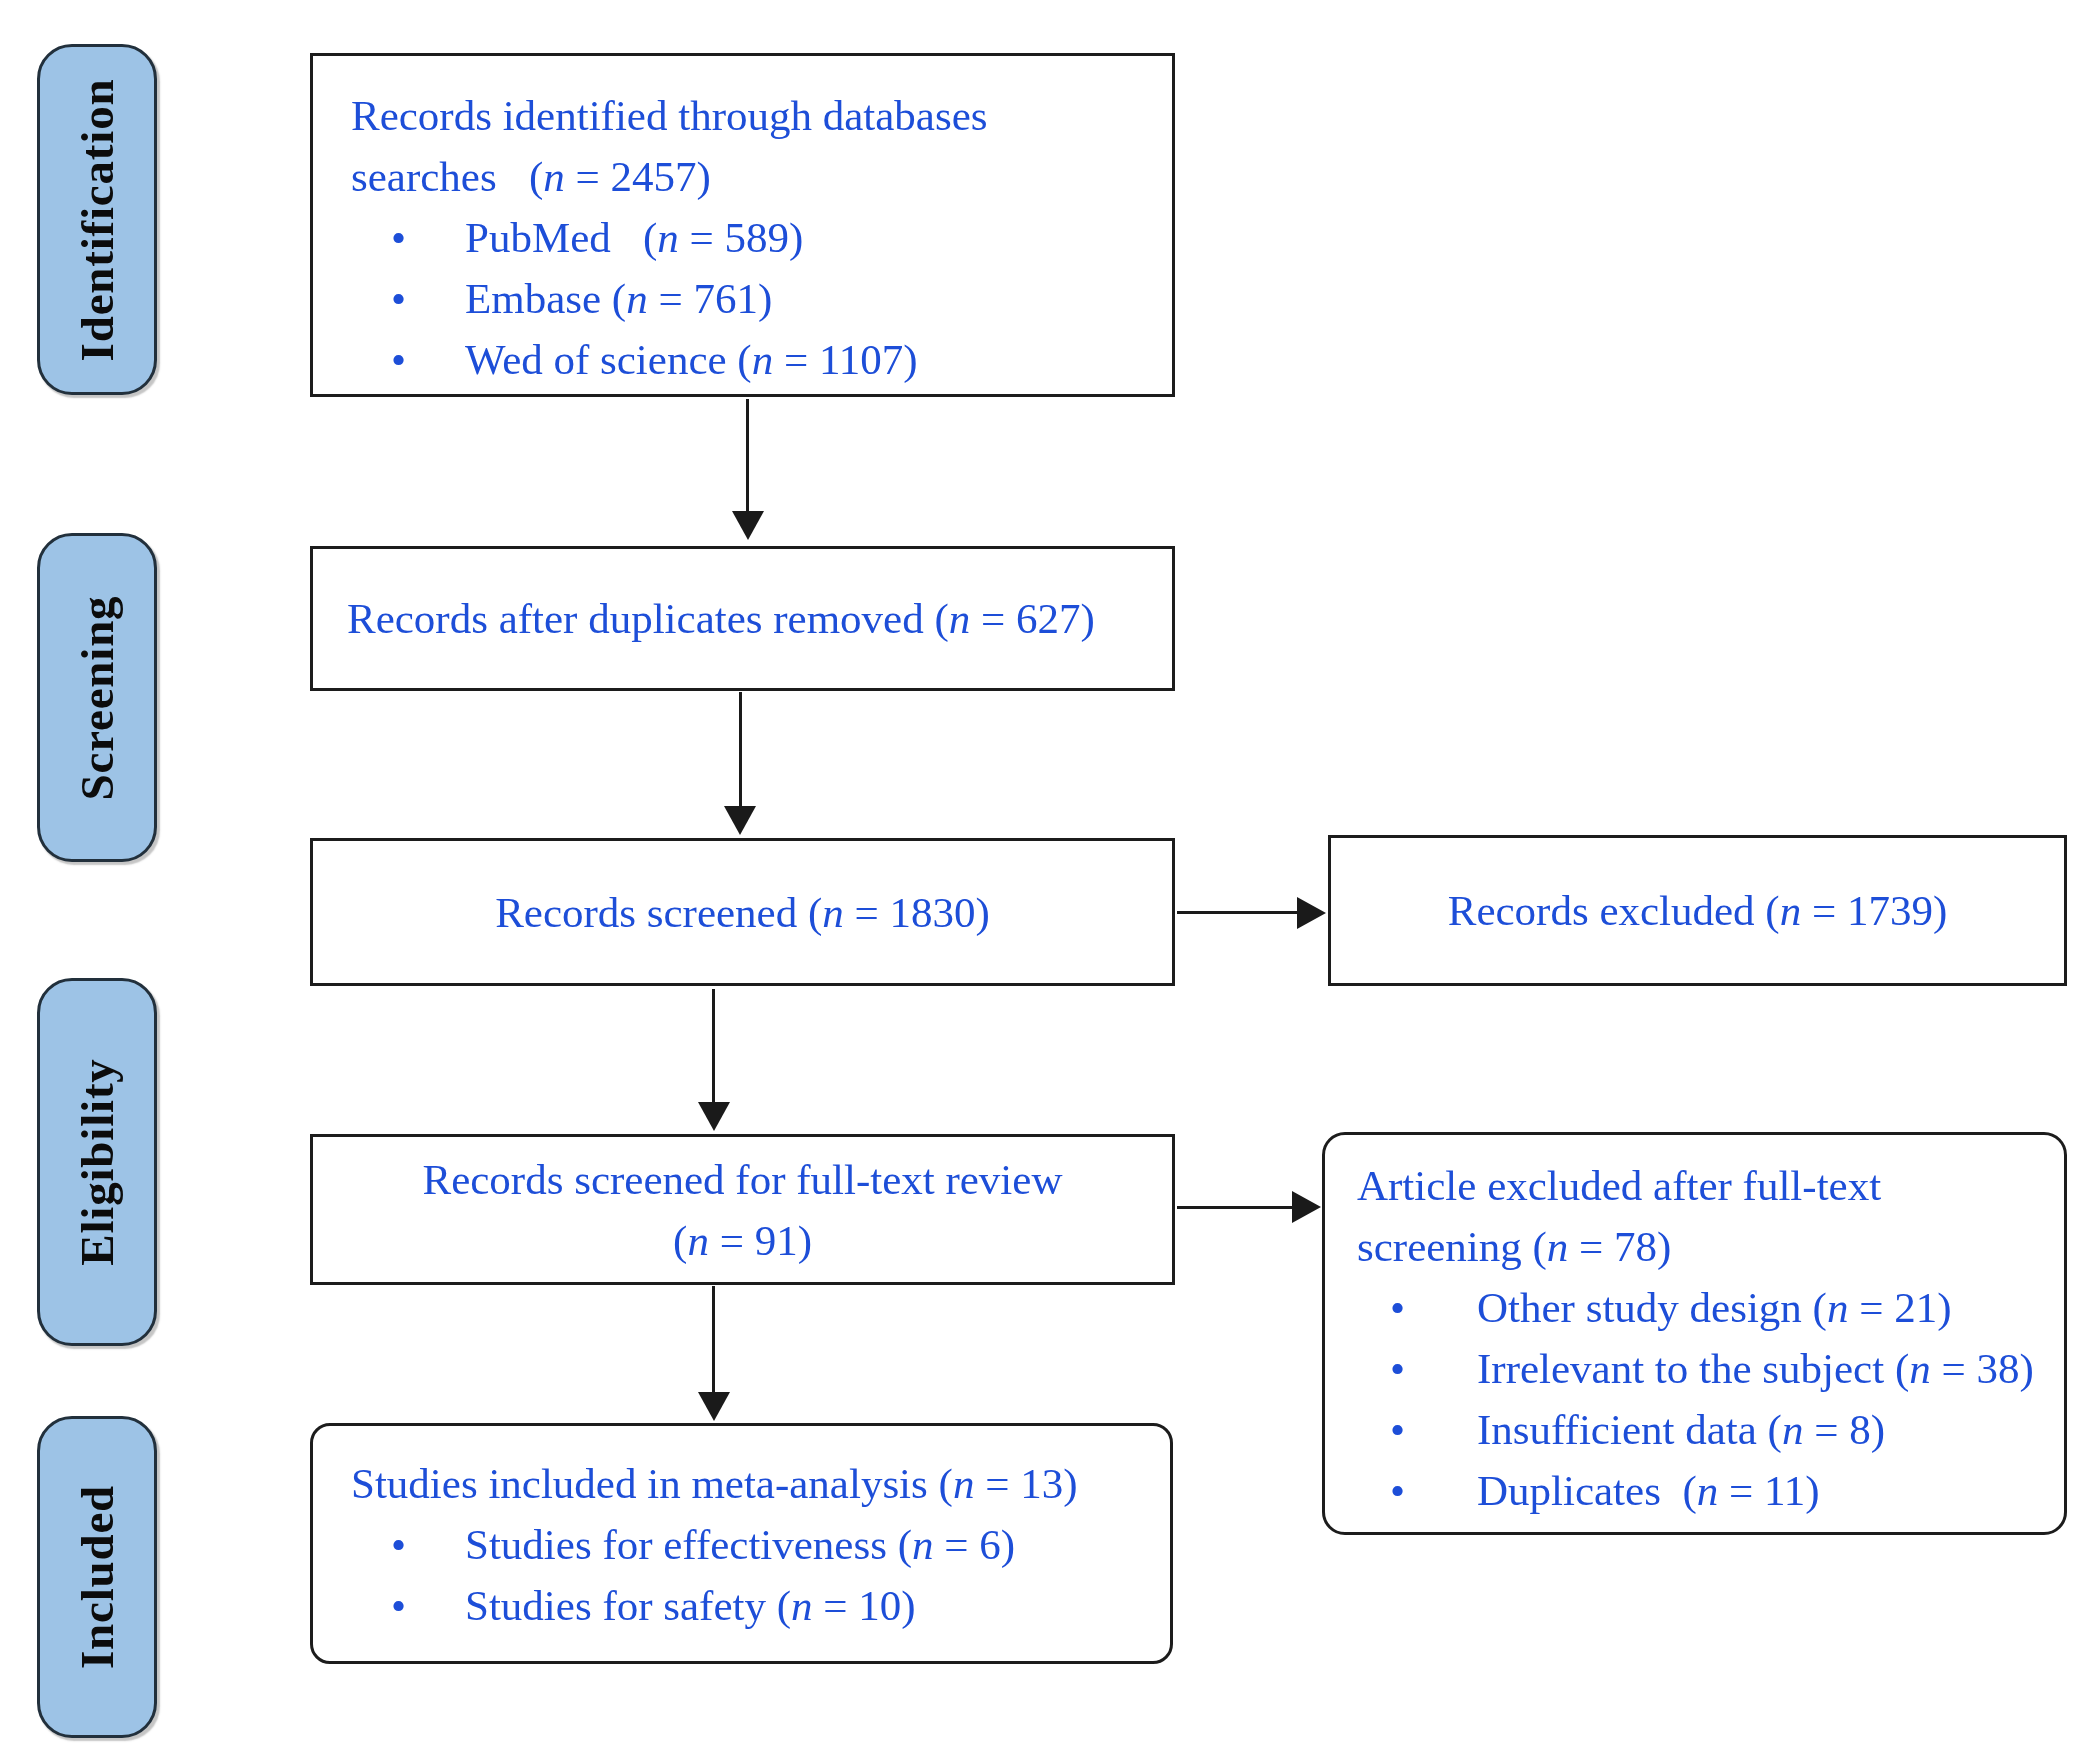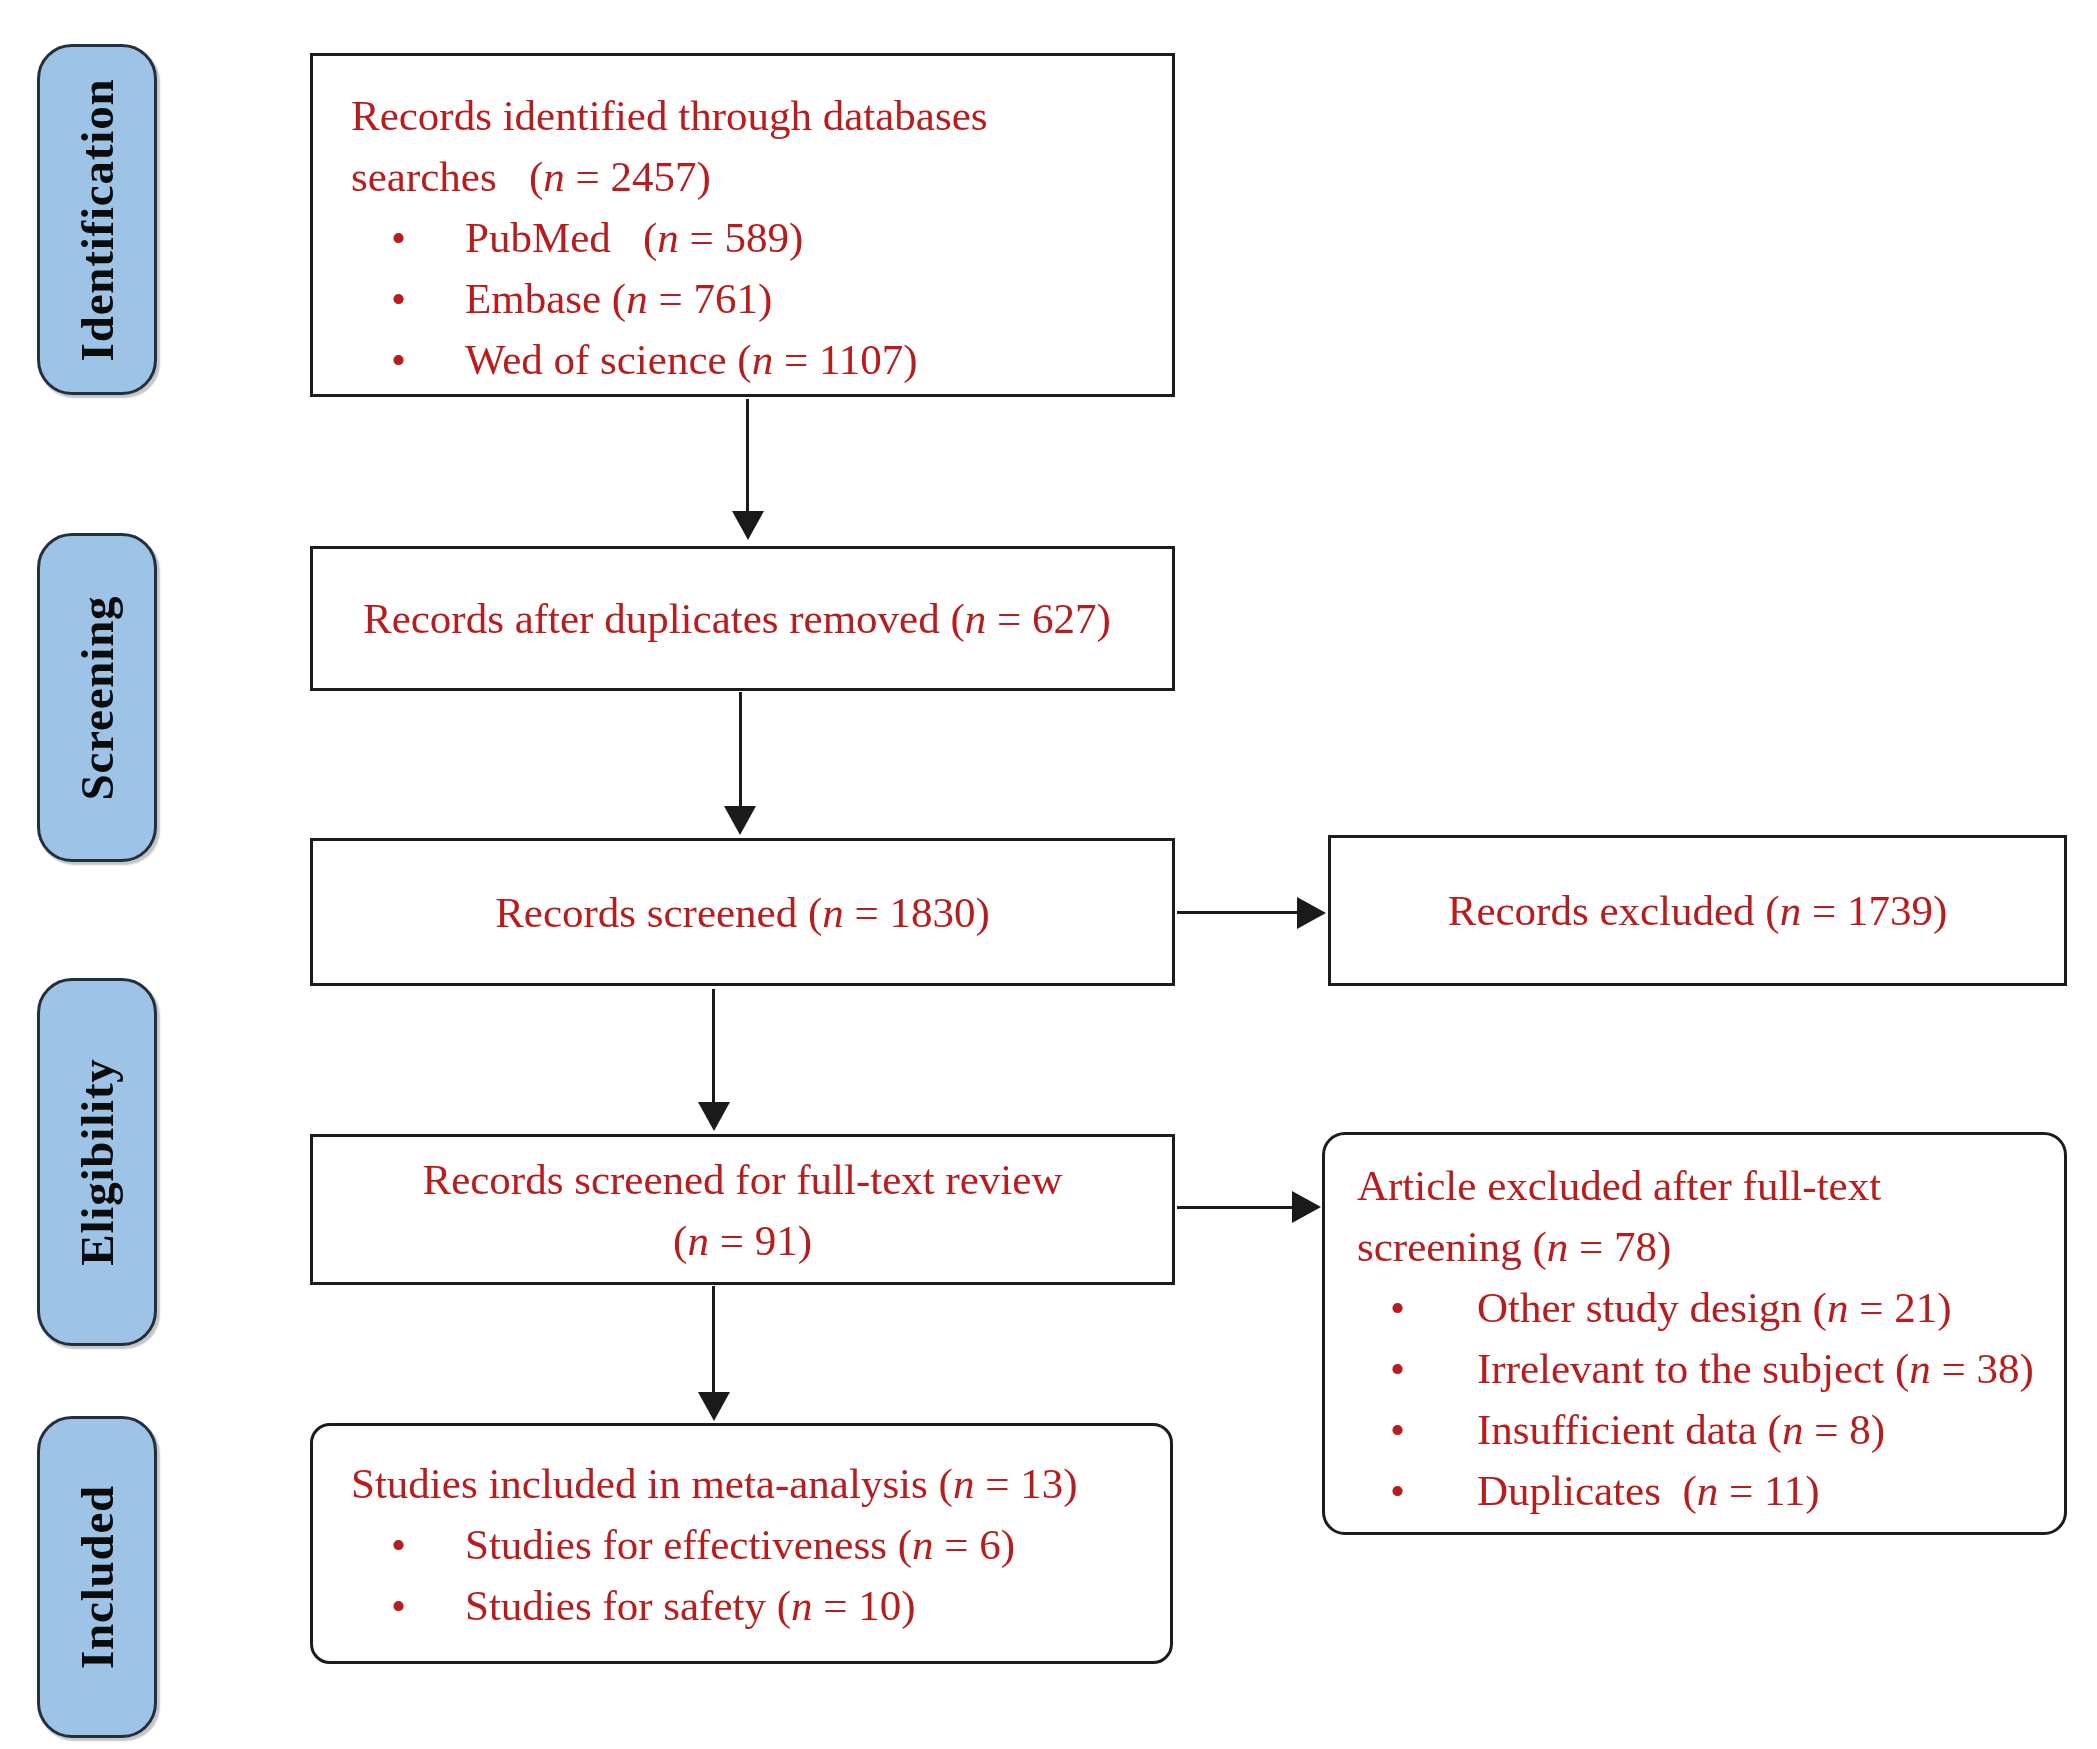--- a/index.html
+++ b/index.html
@@ -44,26 +44,26 @@
   #stage-included       { top: 1416px; height: 322px; }
 
   
   .fbox {
     position: absolute;
     background: #ffffff;
     border: 3.8px solid #1c1c1c;
     box-sizing: border-box;
     font-size: 43px;
     line-height: 61px;
-    color: #b91c1c;
+    color: #1d4ed8;
   }
   .fbox i { font-style: italic; }
 
   #box-identified { left: 310px; top: 53px;  width: 865px; height: 344px; padding: 29px 23px 0 38px; }
-  #box-duplicates { left: 310px; top: 546px; width: 865px; height: 145px; display: flex; align-items: center; padding-left: 50px; }
+  #box-duplicates { left: 310px; top: 546px; width: 865px; height: 145px; display: flex; align-items: center; padding-left: 34px; }
   #box-screened   { left: 310px; top: 838px; width: 865px; height: 148px; display: flex; align-items: center; justify-content: center; text-align: center; }
   #box-fulltext   { left: 310px; top: 1134px; width: 865px; height: 151px; display: flex; flex-direction: column; align-items: center; justify-content: center; text-align: center; }
   #box-included   { left: 310px; top: 1423px; width: 863px; height: 241px; padding: 27px 23px 0 38px; border-radius: 20px; }
   #box-rexcluded  { left: 1328px; top: 835px; width: 739px; height: 151px; display: flex; align-items: center; justify-content: center; }
   #box-aexcluded  { left: 1322px; top: 1132px; width: 745px; height: 403px; padding: 20px 18px 0 32px; border-radius: 23px; }
 
   ul.blist {
     list-style: none;
     margin: 0;
     padding: 0;

